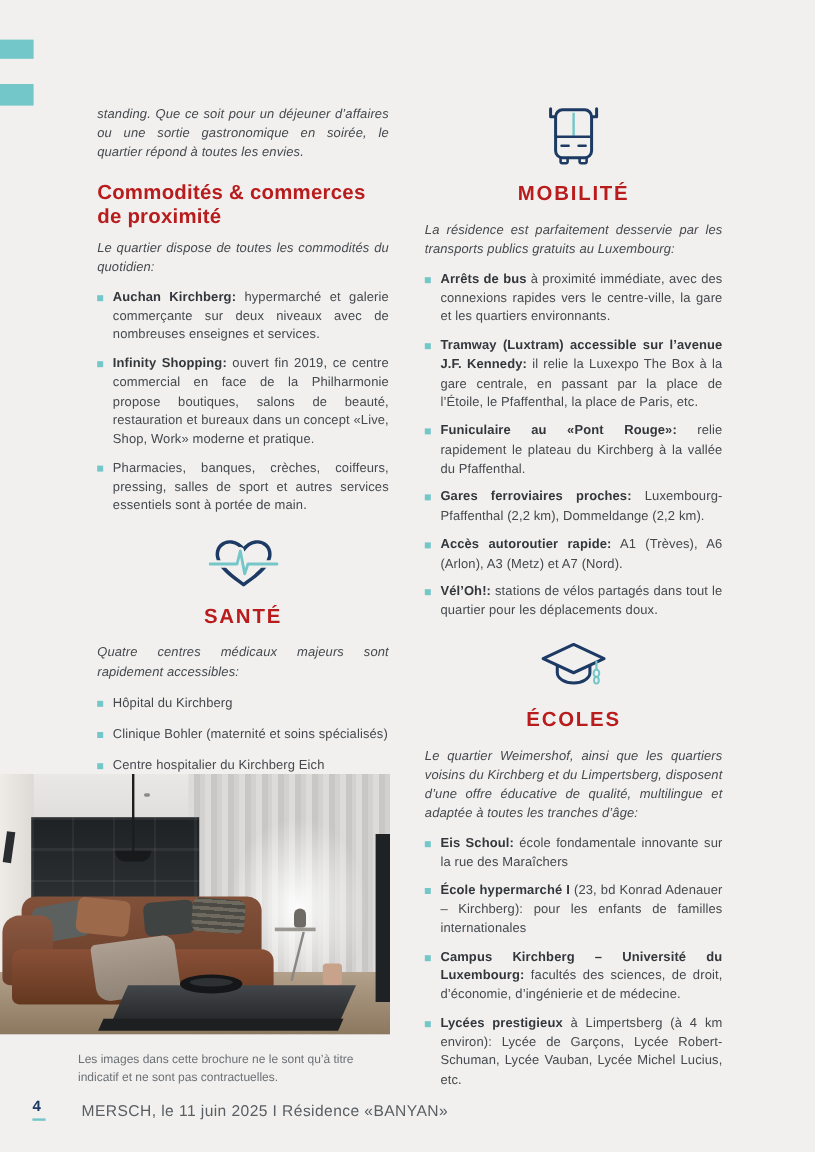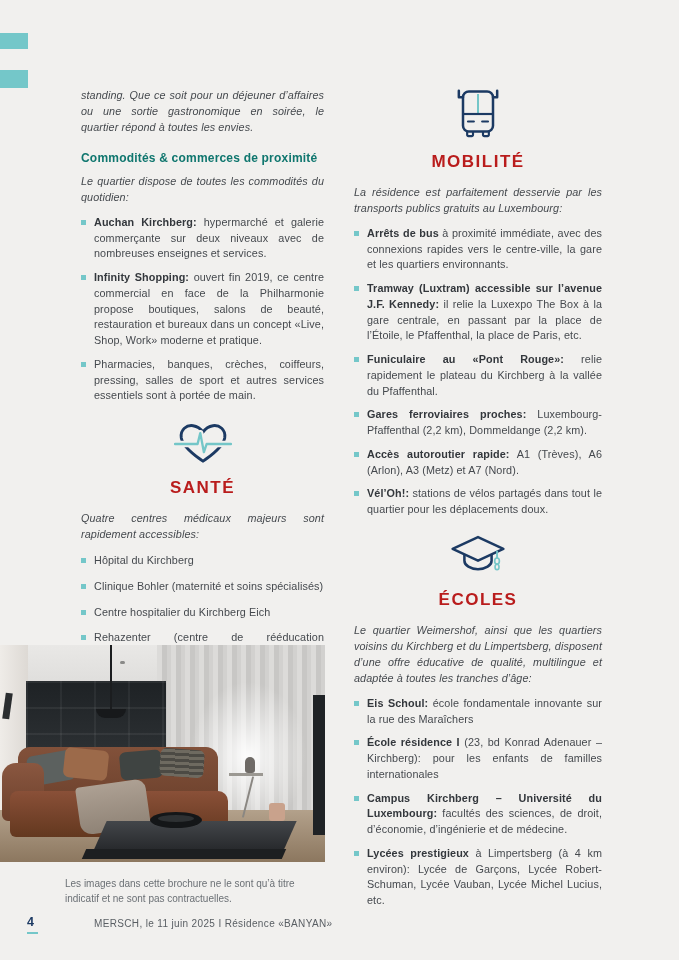--- a/index.html
+++ b/index.html
@@ -11,21 +11,21 @@
   }
   .deco{position:absolute;left:0;background:#74c7c9;}
   .sq1{top:33px;width:28px;height:16px;}
   .sq2{top:70px;width:28px;height:18px;}
 
   .col{position:absolute;}
   .col-left{left:81px;top:88px;width:243px;}
   .col-right{left:354px;top:84px;width:248px;}
 
   .para{font-size:10.8px;line-height:1.48;text-align:justify;margin:0 0 9px;letter-spacing:.1px;font-style:italic;}
-  .sub-head{font-size:12px;font-weight:bold;color:#0f766e;margin:15px 0 9px;letter-spacing:.2px;}
+  .sub-head{font-size:17px;font-weight:bold;color:#b91c1c;margin:15px 0 9px;letter-spacing:.2px;}
   .sec-title{font-size:17px;font-weight:bold;color:#b91c1c;text-align:center;letter-spacing:1.5px;margin:10px 0 13px;}
   .icon-wrap{display:flex;justify-content:center;margin:16px 0 4px;}
   .icon-wrap.first{margin-top:2px;}
 
   .bullet{display:flex;margin:8px 0;font-size:10.8px;line-height:1.46;text-align:justify;letter-spacing:.1px;}
   .bullet .sq{flex:0 0 auto;width:5px;height:5px;background:#74c7c9;margin:5px 8px 0 0;}
   .bullet b{color:#33373c;}
   .tight .bullet{margin:10px 0;}
 
   .photo{position:absolute;left:0;top:645px;width:325px;height:217px;overflow:hidden;background:#cfcecb;}
@@ -61,21 +61,21 @@
   .ph-bowl-in{left:158px;top:170px;width:36px;height:7px;background:#2e3133;border-radius:50%;}
   .ph-side-table{right:62px;top:128px;width:34px;height:3px;background:#9b9892;}
   .ph-side-leg{right:76px;top:131px;width:2px;height:42px;background:#8a8782;transform:rotate(14deg);}
   .ph-vase{right:70px;top:112px;width:10px;height:16px;background:#6e6a66;border-radius:5px 5px 3px 3px;}
   .ph-tv{right:0;top:50px;width:12px;height:140px;background:#1f2225;}
   .ph-deco1{right:40px;top:158px;width:16px;height:18px;background:#c9a28c;border-radius:3px;}
 
   .caption{position:absolute;left:65px;top:877px;width:252px;font-size:10px;line-height:1.45;color:#6b7075;margin:0;}
   .page-num{position:absolute;left:27px;top:915px;font-size:12.5px;font-weight:bold;color:#1c3a63;}
   .page-num-bar{position:absolute;left:27px;top:932px;width:11px;height:2px;background:#74c7c9;}
-  .footer-text{position:absolute;left:94px;top:918px;font-size:10px;color:#595e63;letter-spacing:.35px;}
+  .footer-text{position:absolute;left:68px;top:918px;font-size:13px;color:#595e63;letter-spacing:.35px;}
 
   svg{display:block;}
 </style>
 </head>
 <body>
 
 <div class="page">
 
   <div class="deco sq1"></div>
   <div class="deco sq2"></div>
@@ -183,21 +183,21 @@
     </div>
     <h2 class="sec-title">ÉCOLES</h2>
     <p class="para">Le quartier Weimershof, ainsi que les quartiers voisins du Kirchberg et du Limpertsberg, disposent d’une offre éducative de qualité, multilingue et adaptée à toutes les tranches d’âge:</p>
 
     <div class="bullet">
       <span class="sq"></span>
       <span><b>Eis Schoul:</b><span> école fondamentale innovante sur la rue des Maraîchers</span></span>
     </div>
     <div class="bullet">
       <span class="sq"></span>
-      <span><b>École résidence I</b><span> (23, bd Konrad Adenauer – Kirchberg): pour les enfants de familles internationales</span></span>
+      <span><b>École hypermarché I</b><span> (23, bd Konrad Adenauer – Kirchberg): pour les enfants de familles internationales</span></span>
     </div>
     <div class="bullet">
       <span class="sq"></span>
       <span><b>Campus Kirchberg – Université du Luxembourg:</b><span> facultés des sciences, de droit, d’économie, d’ingénierie et de médecine.</span></span>
     </div>
     <div class="bullet">
       <span class="sq"></span>
       <span><b>Lycées prestigieux</b><span> à Limpertsberg (à 4 km environ): Lycée de Garçons, Lycée Robert-Schuman, Lycée Vauban, Lycée Michel Lucius, etc.</span></span>
     </div>
   </div>

